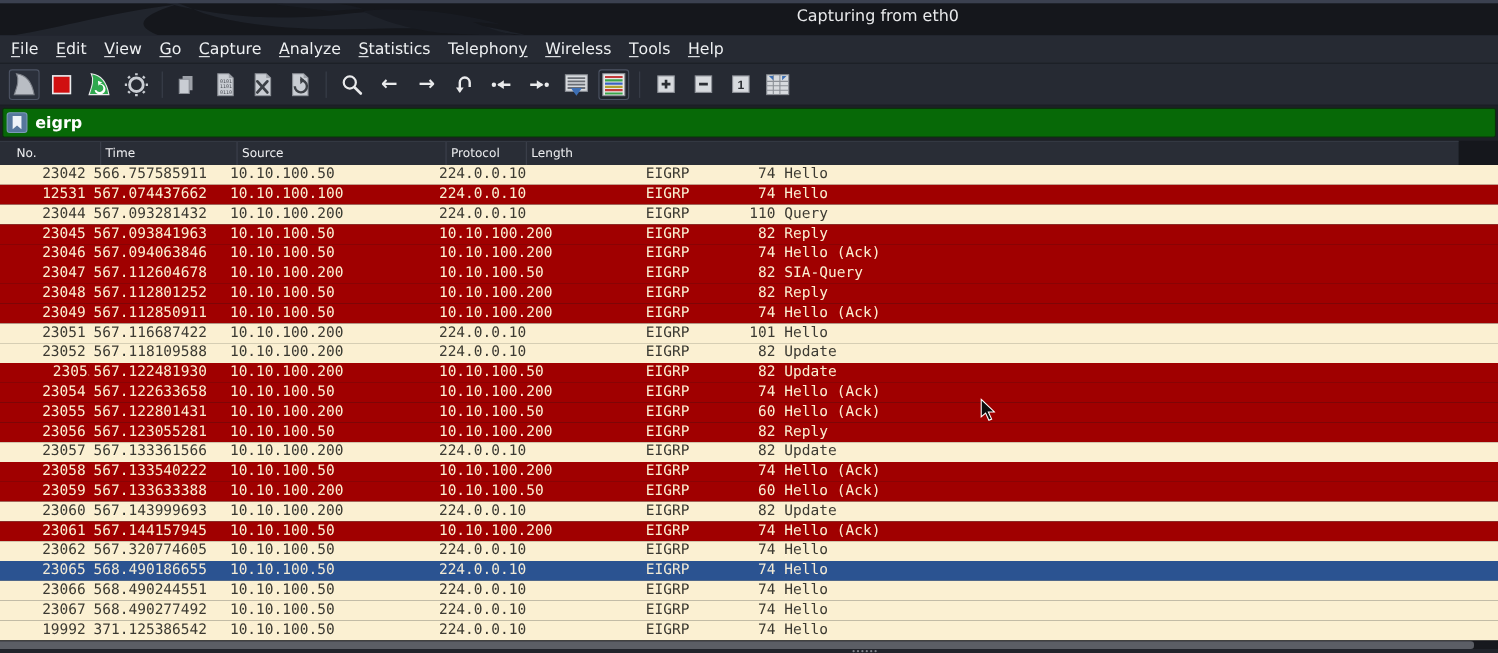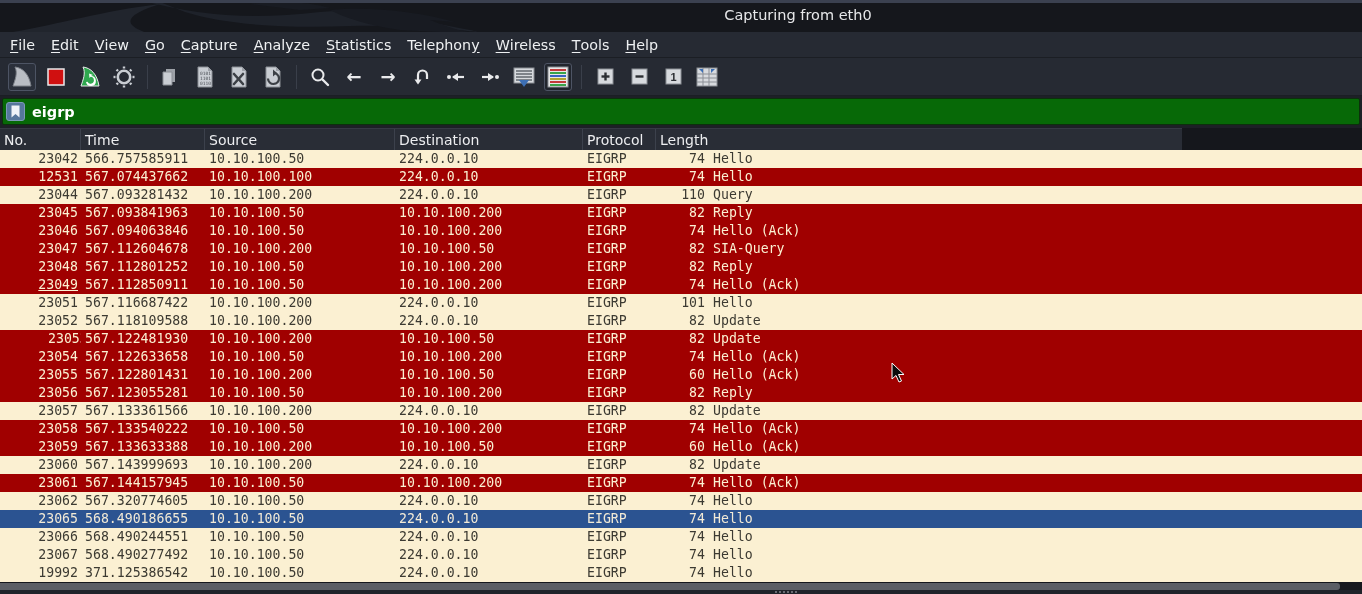--- a/index.html
+++ b/index.html
@@ -41,23 +41,23 @@
   .filter-field { position:relative; width:100%; height:27px; border:1px solid #0c300c;
                   border-radius:2px; display:flex; align-items:center; padding-left:3px; }
   .bookmark-chip { width:19px; height:19px; border-radius:3px; background:#56779c;
                    border:1px solid #7c9ab8; display:flex; align-items:center;
                    justify-content:center; flex:0 0 auto; }
   .filter-input { flex:1; background:transparent; border:none; outline:none;
                   color:#ffffff; font-size:14.5px; font-weight:bold; padding-left:7px;
                   font-family:"DejaVu Sans","Liberation Sans",sans-serif; }
 
   
-  .pheader { position:absolute; left:0; top:128px; width:1182px; height:22px;
-             background:#292d36; display:flex; color:#edeef0; font-size:14px;
-             border-top:1px solid #353a44; }
+  .pheader { position:absolute; left:0; top:128px; width:1326px; height:22px;
+             background:#292d36; display:flex; color:#edeef0; font-size:11px;
+             border-top:1px solid #353a44;padding-left:11px; }
   .pheader .hcell { display:flex; align-items:center; padding-left:4px;
                     border-right:1px solid #3c414c; overflow:hidden; white-space:nowrap; }
   .pheader .hcell:last-child { border-right:none; flex:1; }
 
   .rows { position:absolute; left:0; top:150px; width:1362px; height:433px;
           overflow:hidden; font-family:"DejaVu Sans Mono","Liberation Mono",monospace;
           font-size:13.2px; }
   .prow { display:flex; height:18px; line-height:18px; white-space:nowrap; }
   .prow .cell { overflow:hidden; flex:0 0 auto; }
   .prow .cell.last { flex:1 1 auto; }
@@ -321,21 +321,20 @@
           </svg>
       </div>
       <input class="filter-input" value="eigrp" style="">
     </div>
   </div>
 
   <div class="pheader">
       <div class="hcell" style="width: 81px;">No.</div>
       <div class="hcell" style="width: 124px;">Time</div>
       <div class="hcell" style="width: 190px;">Source</div>
-      <div class="hcell" style="width: 188px;">Destination</div>
       <div class="hcell" style="width: 73px;">Protocol</div>
       <div class="hcell" style="width: 53px;">Length</div>
     </div>
 
   <div class="rows">
       <div class="prow row-cream">
         <div class="cell r" style="width: 81px; padding-right: 3px;">23042</div>
         <div class="cell" style="width: 124px; padding-left: 4px;">566.757585911</div>
         <div class="cell" style="width: 190px; padding-left: 4px;">10.10.100.50</div>
         <div class="cell" style="width: 188px; padding-left: 4px;">224.0.0.10</div>
@@ -391,21 +390,21 @@
       <div class="prow row-red">
         <div class="cell r" style="width: 81px; padding-right: 3px;">23048</div>
         <div class="cell" style="width: 124px; padding-left: 4px;">567.112801252</div>
         <div class="cell" style="width: 190px; padding-left: 4px;">10.10.100.50</div>
         <div class="cell" style="width: 188px; padding-left: 4px;">10.10.100.200</div>
         <div class="cell" style="width: 73px; padding-left: 4px;">EIGRP</div>
         <div class="cell r" style="width: 53px; padding-right: 4px;">82</div>
         <div class="cell last" style="padding-left: 4px;">Reply</div>
       </div>
       <div class="prow row-red">
-        <div class="cell r" style="width: 81px; padding-right: 3px; text-decoration: underline;">23049</div>
+        <div class="cell r" style="width: 81px; padding-right: 3px;">23049</div>
         <div class="cell" style="width: 124px; padding-left: 4px;">567.112850911</div>
         <div class="cell" style="width: 190px; padding-left: 4px;">10.10.100.50</div>
         <div class="cell" style="width: 188px; padding-left: 4px;">10.10.100.200</div>
         <div class="cell" style="width: 73px; padding-left: 4px;">EIGRP</div>
         <div class="cell r" style="width: 53px; padding-right: 4px;">74</div>
         <div class="cell last" style="padding-left: 4px;">Hello (Ack)</div>
       </div>
       <div class="prow row-cream">
         <div class="cell r" style="width: 81px; padding-right: 3px;">23051</div>
         <div class="cell" style="width: 124px; padding-left: 4px;">567.116687422</div>

